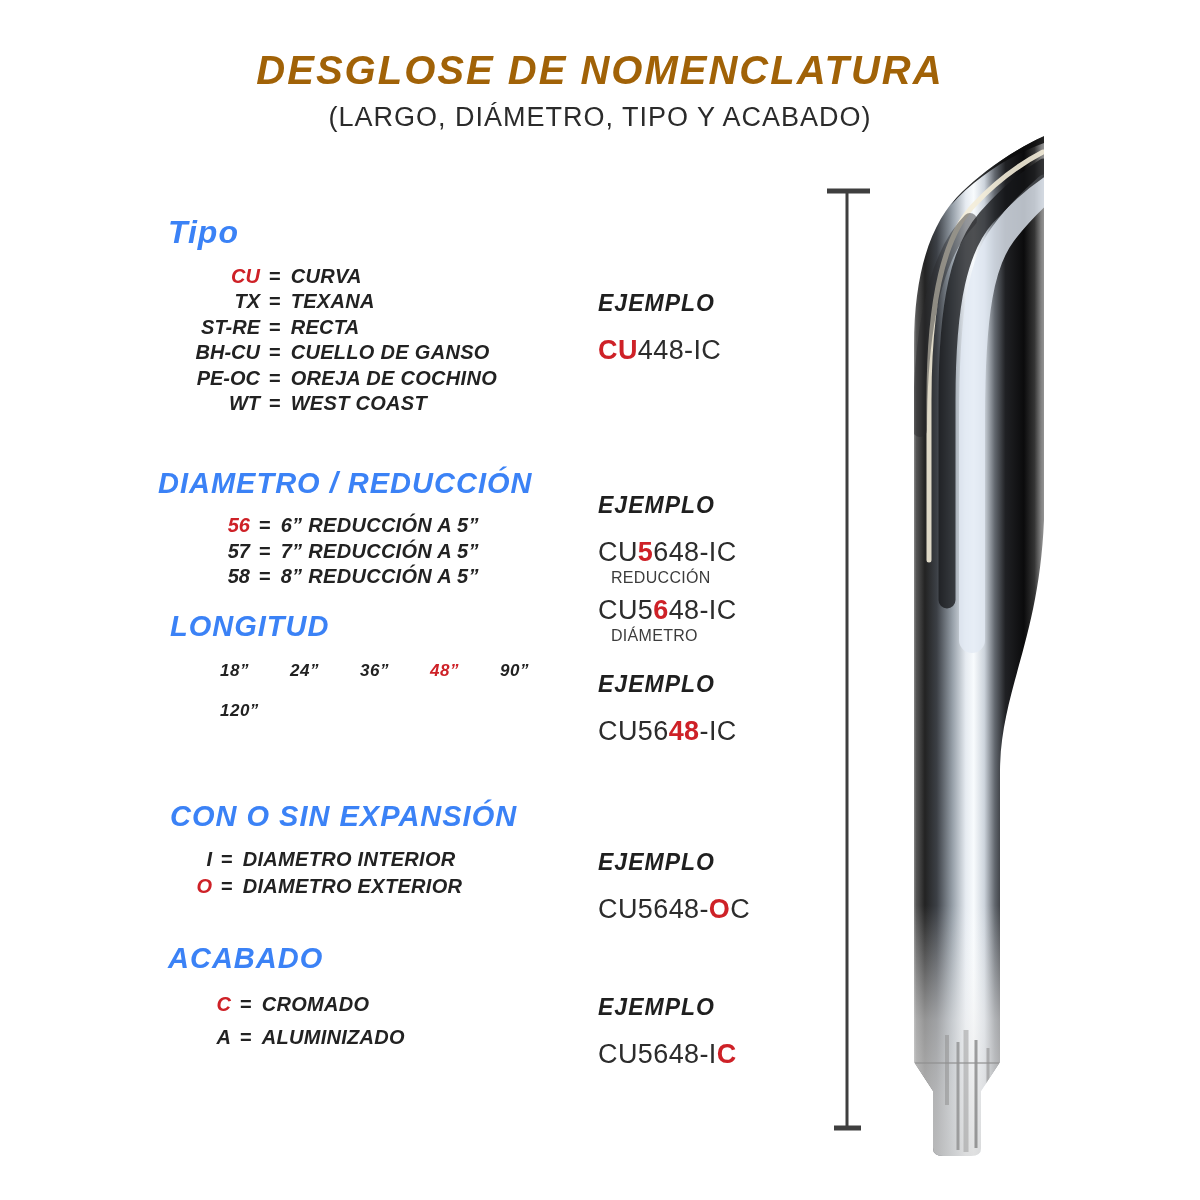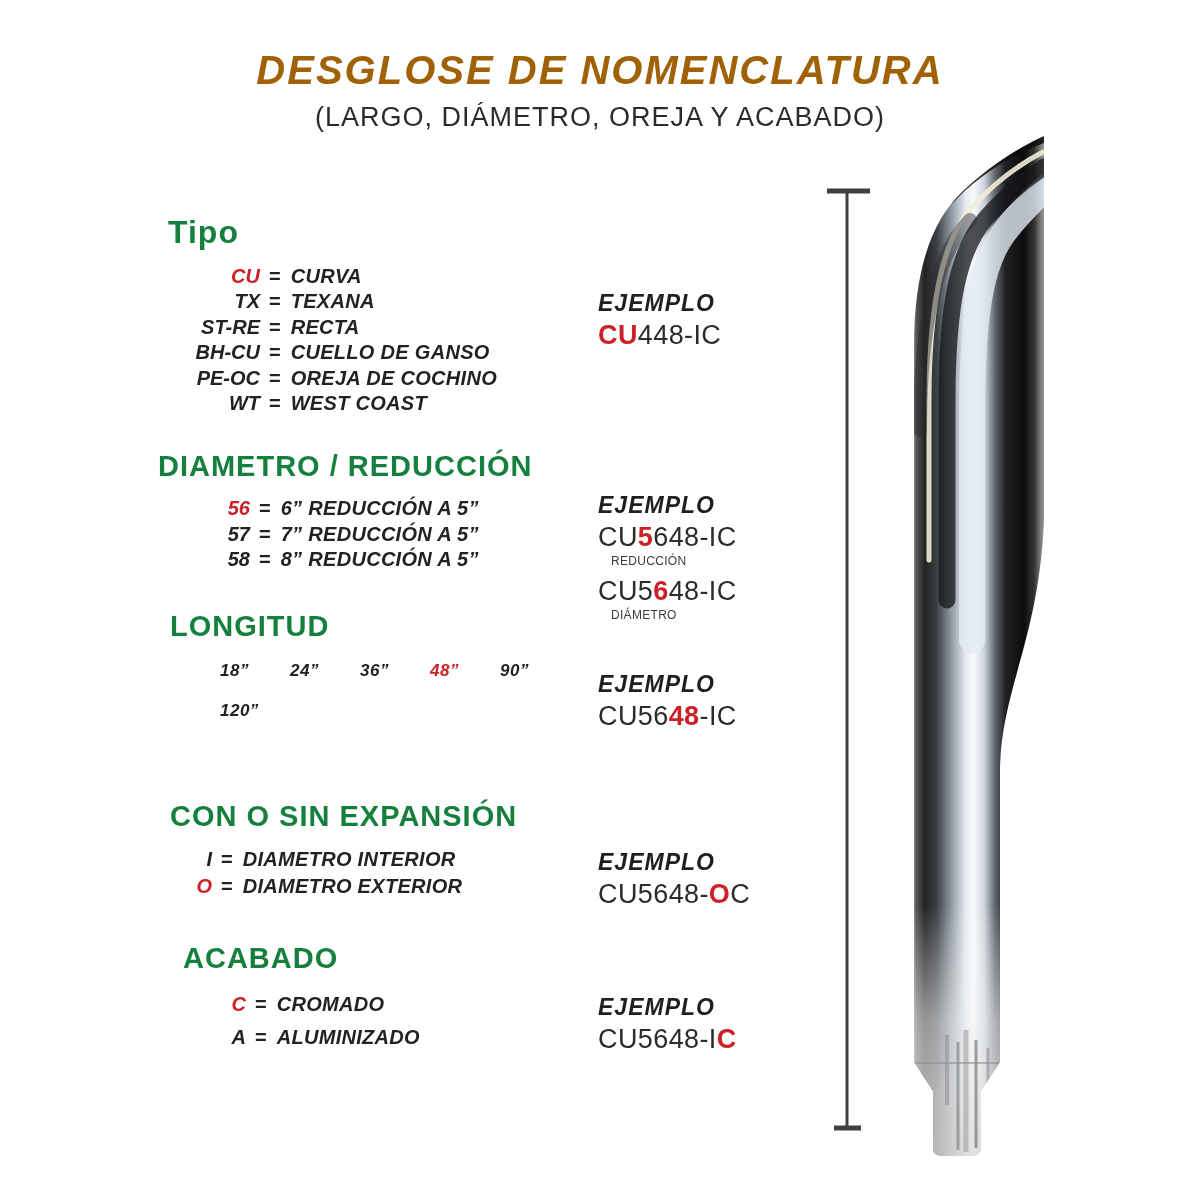--- a/index.html
+++ b/index.html
@@ -17,21 +17,21 @@
   .title{
     left:0;right:0;top:48px;text-align:center;
     font-size:40px;font-weight:bold;font-style:italic;letter-spacing:2px;color:#a16207;
   }
   .subtitle{
     left:0;right:0;top:102px;text-align:center;
     font-size:27px;font-weight:normal;letter-spacing:1px;color:#2b2b2b;
   }
   
   .h{
-    font-weight:bold;color:#15803d;letter-spacing:1px;white-space:nowrap;
+    font-weight:bold;font-style:italic;color:#3b82f6;letter-spacing:1px;white-space:nowrap;
   }
   .h.tipo{font-size:32px;}
   .h.std{font-size:29px;}
   
   .rows{margin-top:13px;}
   .row{display:flex;align-items:baseline;font-size:20px;font-weight:bold;font-style:italic;white-space:nowrap;}
   .row .code{text-align:right;}
   .row .eq{margin:0 10px 0 9px;font-weight:bold;font-style:normal;}
   .row .val{letter-spacing:.3px;}
   .r{color:var(--red);}
@@ -45,22 +45,22 @@
   .sec-exp .code{width:42px;}
   .sec-acab .row{line-height:32.5px;}
   .sec-acab .code{width:63px;}
   
   .longrid{margin-top:18px;padding-left:50px;}
   .longrow{display:flex;height:40px;}
   .loncell{width:70px;font-size:17px;font-weight:bold;font-style:italic;letter-spacing:.5px;}
   
   .ex{left:598px;}
   .ex .lbl{font-size:23px;font-weight:bold;font-style:italic;letter-spacing:1px;color:#1f1f1f;}
-  .ex .codeline{font-size:27px;letter-spacing:.4px;color:#2c2c2c;margin-top:3px;white-space:nowrap;}
-  .ex .cap{font-size:12px;color:#3c3c3c;letter-spacing:.3px;margin:1px 0 7px 13px;}
+  .ex .codeline{font-size:27px;letter-spacing:.4px;color:#2c2c2c;margin-top:18px;white-space:nowrap;}
+  .ex .cap{font-size:16px;color:#3c3c3c;letter-spacing:.3px;margin:1px 0 7px 13px;}
   svg{display:block;}
 </style>
 </head>
 <body>
 
 <div class="abs" style="left:0;top:0">
   <svg width="1200" height="1200" viewBox="0 0 1200 1200">
     <defs>
       <linearGradient id="chromeH" gradientUnits="userSpaceOnUse" x1="913" y1="0" x2="1045" y2="0">
         <stop offset="0" stop-color="#9e9e9e"></stop>
@@ -110,21 +110,21 @@
 
     <g stroke="#3f3f3f">
       <line x1="847" y1="191" x2="847" y2="1128" stroke-width="3"></line>
       <line x1="827" y1="191" x2="870" y2="191" stroke-width="5"></line>
       <line x1="834" y1="1128" x2="861" y2="1128" stroke-width="5"></line>
     </g>
   </svg>
 </div>
 
 <div class="abs title">DESGLOSE DE NOMENCLATURA</div>
-<div class="abs subtitle">(LARGO, DIÁMETRO, OREJA Y ACABADO)</div>
+<div class="abs subtitle">(LARGO, DIÁMETRO, TIPO Y ACABADO)</div>
 
 <div class="abs sec-tipo" style="left:168px;top:214px">
   <div class="h tipo">Tipo</div>
   <div class="rows">
     <div class="row">
       <span class="code r">CU</span>
         <span class="eq">=</span>
         <span class="val">CURVA</span>
     </div>
     <div class="row">
@@ -148,21 +148,21 @@
         <span class="val">OREJA DE COCHINO</span>
     </div>
     <div class="row">
       <span class="code">WT</span>
         <span class="eq">=</span>
         <span class="val">WEST COAST</span>
     </div>
   </div>
 </div>
 
-<div class="abs sec-diam" style="left:158px;top:450px">
+<div class="abs sec-diam" style="left:158px;top:467px">
   <div class="h std">DIAMETRO / REDUCCIÓN</div>
   <div class="rows">
     <div class="row">
       <span class="code r">56</span>
         <span class="eq">=</span>
         <span class="val">6” REDUCCIÓN A 5”</span>
     </div>
     <div class="row">
       <span class="code">57</span>
         <span class="eq">=</span>
@@ -201,21 +201,21 @@
         <span class="val">DIAMETRO INTERIOR</span>
     </div>
     <div class="row">
       <span class="code r">O</span>
         <span class="eq">=</span>
         <span class="val">DIAMETRO EXTERIOR</span>
     </div>
   </div>
 </div>
 
-<div class="abs sec-acab" style="left:183px;top:942px">
+<div class="abs sec-acab" style="left:168px;top:942px">
   <div class="h std">ACABADO</div>
   <div class="rows">
     <div class="row">
       <span class="code r">C</span>
         <span class="eq">=</span>
         <span class="val">CROMADO</span>
     </div>
     <div class="row">
       <span class="code">A</span>
         <span class="eq">=</span>

